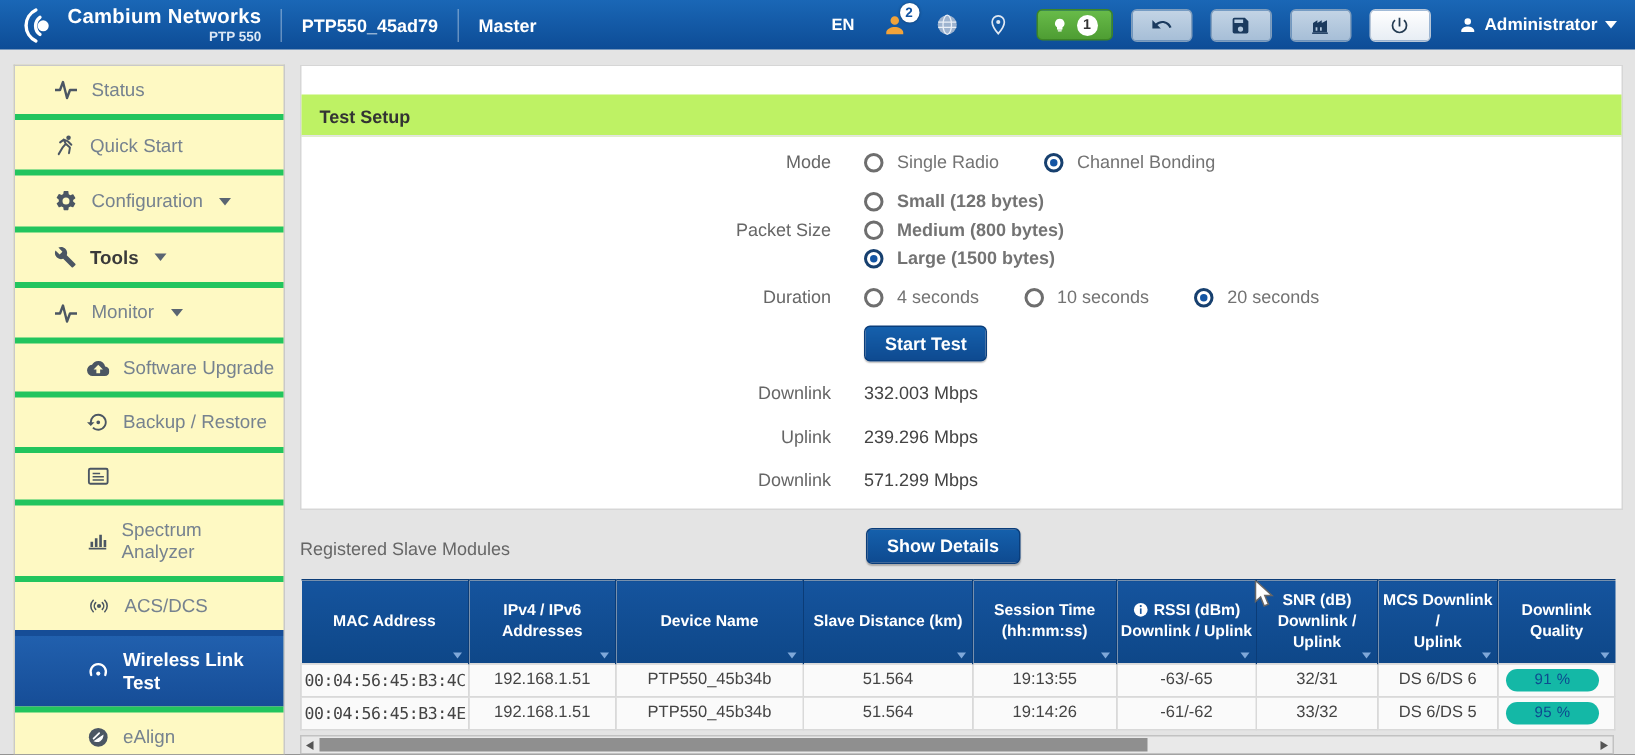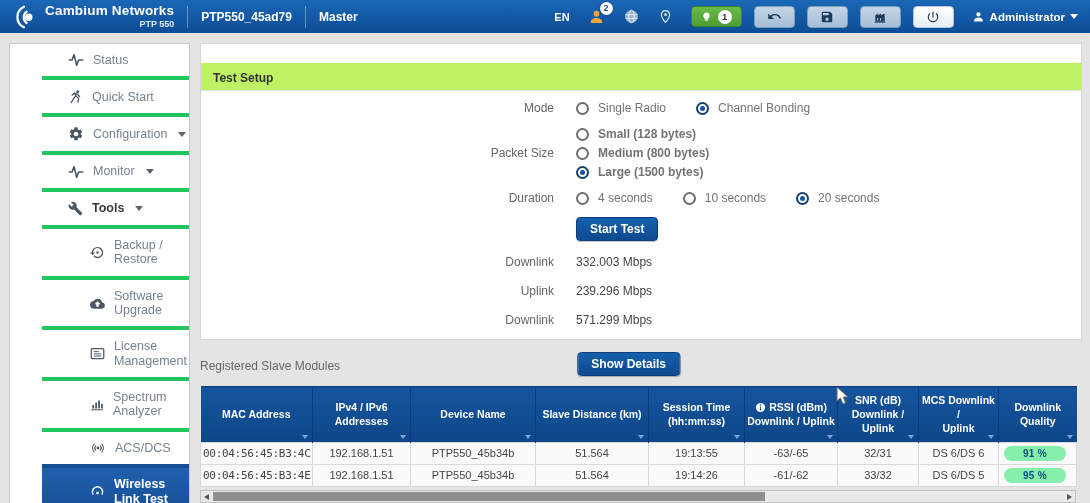--- a/index.html
+++ b/index.html
@@ -39,23 +39,22 @@
     background:linear-gradient(180deg,#c3d4e5,#a6bed7); border:1px solid #7f9dbd;
     display:flex; align-items:center; justify-content:center;
   }
   .hdr-btn.light { background:linear-gradient(180deg,#ffffff,#e7edf4); border-color:#b7c6d8; }
   .admin { margin-left:18px; display:flex; align-items:center; gap:5px; font-size:11.5px; font-weight:bold; cursor:pointer; }
   .caret-down { width:0; height:0; border-left:4px solid transparent; border-right:4px solid transparent; border-top:5px solid currentColor; display:inline-block; }
   
   .body { display:flex; height:470px; }
   
   .sidebar {
-    width:181px; margin:10px 0 0 9px; background:#ffffff; border:1px solid #c9c9c9; border-bottom:none;
+    width:181px; margin:10px 0 0 9px; background:#fef9c3; border:1px solid #c9c9c9; border-bottom:none;
     align-self:stretch;
-    padding-left:32px;
   }
   .nav-item {
     display:flex; align-items:center; gap:9px; padding:9px 6px 9px 26px;
     border-top:4px solid #22c55e; color:#76828f; font-size:12.5px; cursor:pointer; line-height:1.15;
   }
   .nav-item:first-child { border-top:none; }
   .nav-item .nicon { flex:0 0 auto; display:flex; color:#4b5663; }
   .nav-item.sub { padding-left:48px; }
   .nav-item.bold { color:#3a3a3a; font-weight:bold; }
   .nav-item .n-caret { color:#5a6572; margin-left:2px; }
@@ -109,21 +108,21 @@
     border-left:3.5px solid transparent; border-right:3.5px solid transparent; border-top:4px solid #7fa8d9;
   }
   .slave-table td {
     background:#fafafa; border:1px solid #d9d9d9; text-align:center; font-size:11px; color:#444;
     padding:4px 2px; height:22px; overflow:hidden; white-space:nowrap;
   }
   .mac { font-family:"DejaVu Sans Mono", monospace; font-size:10px; letter-spacing:-.3px; }
   .devlink { color:#4679ad; }
   .qcell { padding:2px 0 2px 5px !important; text-align:left !important; }
   .qpill {
-    display:inline-block; width:62px; background:#86efac; color:#0d4a8f; font-weight:bold; font-size:10px;
+    display:inline-block; width:62px; background:#14b8a6; color:#0d4a8f; font-weight:normal; font-size:10px;
     border-radius:9px; text-align:center; padding:2px 0; letter-spacing:.3px;
   }
   .info-ico { display:inline-block; vertical-align:-2px; margin-right:3px; }
   
   .hscroll { margin-top:3px; width:876px; height:13px; background:#e9e9e9; border:1px solid #c2c2c2; position:relative; }
   .hs-arrow { position:absolute; top:3px; width:0; height:0; border-top:3.5px solid transparent; border-bottom:3.5px solid transparent; }
   .hs-left { left:3px; border-right:5px solid #555; }
   .hs-right { right:3px; border-left:5px solid #555; }
   .hs-thumb { position:absolute; left:12px; top:1px; bottom:1px; width:552px; background:#8f8f8f; cursor:grab; }
   
@@ -246,66 +245,65 @@
       <div class="nav-item">
         <span class="nicon">
           <svg width="16" height="16" viewBox="0 0 24 24">
               <path fill="currentColor" d="M19.14 12.94c.04-.3.06-.61.06-.94s-.02-.64-.07-.94l2.03-1.58a.5.5 0 0 0 .12-.64l-1.92-3.32a.5.5 0 0 0-.61-.22l-2.39.96a7.3 7.3 0 0 0-1.62-.94l-.36-2.54A.5.5 0 0 0 13.9 2h-3.8a.5.5 0 0 0-.49.42l-.36 2.54c-.59.24-1.13.56-1.62.94l-2.39-.96a.5.5 0 0 0-.61.22L2.71 8.48a.5.5 0 0 0 .12.64l2.03 1.58c-.05.3-.07.63-.07.94s.02.64.07.94l-2.03 1.58a.5.5 0 0 0-.12.64l1.92 3.32c.14.24.42.34.61.22l2.39-.96c.49.38 1.03.7 1.62.94l.36 2.54c.04.24.25.42.49.42h3.8c.24 0 .45-.18.49-.42l.36-2.54c.59-.24 1.13-.56 1.62-.94l2.39.96c.23.09.47 0 .61-.22l1.92-3.32a.5.5 0 0 0-.12-.64l-2.03-1.58zM12 15.5a3.5 3.5 0 1 1 0-7 3.5 3.5 0 0 1 0 7z"></path>
             </svg>
         </span>
         <span>Configuration</span>
         <span class="caret-down n-caret"></span>
       </div>
 
+      <div class="nav-item bold">
+        <span class="nicon">
+          <svg width="15" height="15" viewBox="0 0 24 24">
+              <path fill="currentColor" d="M22.7 19l-9.1-9.1c.9-2.3.4-5-1.5-6.9-2-2-5-2.4-7.4-1.3L9 6 6 9 1.6 4.7C.4 7.1.9 10.1 2.9 12.1c1.9 1.9 4.6 2.4 6.9 1.5l9.1 9.1c.4.4 1 .4 1.4 0l2.3-2.3c.5-.4.5-1.1.1-1.4z"></path>
+            </svg>
+        </span>
+        <span>Tools</span>
+        <span class="caret-down n-caret"></span>
+      </div>
+
       <div class="nav-item">
         <span class="nicon">
           <svg width="16" height="14" viewBox="0 0 24 20">
               <path d="M1 10h5l3-8 4 16 3-8h7" fill="none" stroke="currentColor" stroke-width="2.4" stroke-linejoin="round"></path>
             </svg>
         </span>
         <span>Monitor</span>
         <span class="caret-down n-caret"></span>
       </div>
 
-      <div class="nav-item bold">
-        <span class="nicon">
-          <svg width="15" height="15" viewBox="0 0 24 24">
-              <path fill="currentColor" d="M22.7 19l-9.1-9.1c.9-2.3.4-5-1.5-6.9-2-2-5-2.4-7.4-1.3L9 6 6 9 1.6 4.7C.4 7.1.9 10.1 2.9 12.1c1.9 1.9 4.6 2.4 6.9 1.5l9.1 9.1c.4.4 1 .4 1.4 0l2.3-2.3c.5-.4.5-1.1.1-1.4z"></path>
-            </svg>
-        </span>
-        <span>Tools</span>
-        <span class="caret-down n-caret"></span>
+      <div class="nav-item sub">
+        <span class="nicon">
+          <svg width="15" height="12" viewBox="0 0 24 18">
+              <path fill="currentColor" d="M19.35 8.04A7.49 7.49 0 0 0 12 2 7.5 7.5 0 0 0 5.35 6.04 6 6 0 0 0 6 18h13a5 5 0 0 0 .35-9.96zM14 11v4h-4v-4H7l5-5 5 5h-3z"></path>
+            </svg>
+        </span>
+        <span>Software Upgrade</span>
       </div>
 
       <div class="nav-item sub">
         <span class="nicon">
           <svg width="15" height="15" viewBox="0 0 24 24">
               <path fill="currentColor" d="M14 12a2 2 0 1 0-4 0 2 2 0 0 0 4 0zm-2-9a9 9 0 0 0-9 9H0l4 4 4-4H5a7 7 0 1 1 2.06 4.94l-1.42 1.42A9 9 0 1 0 12 3z"></path>
             </svg>
         </span>
         <span>Backup / Restore</span>
-      </div>
-
-      <div class="nav-item sub">
-        <span class="nicon">
-          <svg width="15" height="12" viewBox="0 0 24 18">
-              <path fill="currentColor" d="M19.35 8.04A7.49 7.49 0 0 0 12 2 7.5 7.5 0 0 0 5.35 6.04 6 6 0 0 0 6 18h13a5 5 0 0 0 .35-9.96zM14 11v4h-4v-4H7l5-5 5 5h-3z"></path>
-            </svg>
-        </span>
-        <span>Software Upgrade</span>
       </div>
 
       <div class="nav-item sub">
         <span class="nicon">
           <svg width="15" height="13" viewBox="0 0 24 20">
               <rect x="2" y="2" width="20" height="16" rx="1.5" fill="none" stroke="currentColor" stroke-width="2"></rect>
               <path d="M6 7h8M6 10.5h12M6 14h12" stroke="currentColor" stroke-width="1.6"></path>
             </svg>
         </span>
-        <span>License Management</span>
       </div>
 
       <div class="nav-item sub">
         <span class="nicon">
           <svg width="14" height="13" viewBox="0 0 24 22">
               <path fill="currentColor" d="M2 21h20v-2H2v2zm2-3h3v-6H4v6zm5 0h3V8H9v10zm5 0h3V4h-3v14zm5 0h3v-8h-3v8z"></path>
             </svg>
         </span>
         <span>Spectrum Analyzer</span>
       </div>

